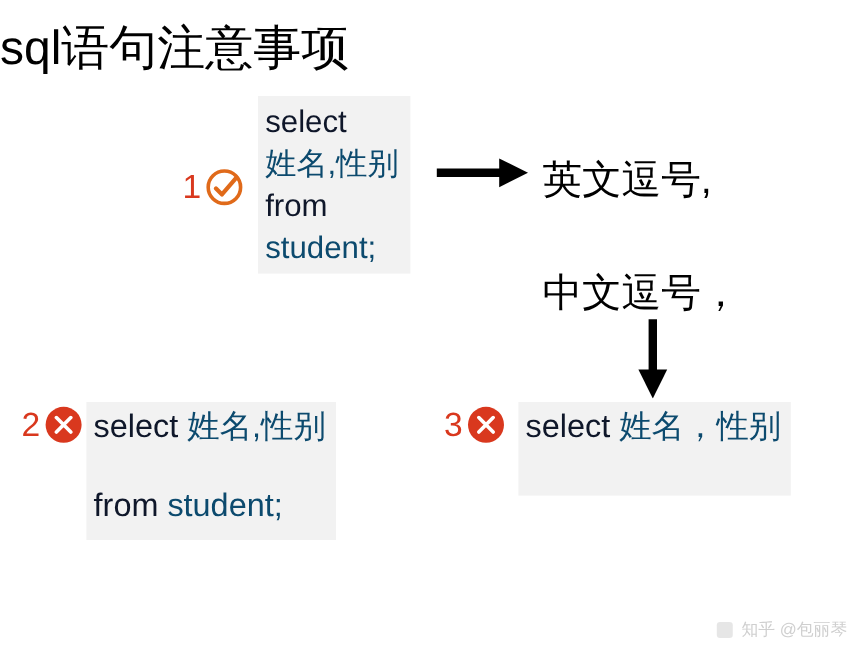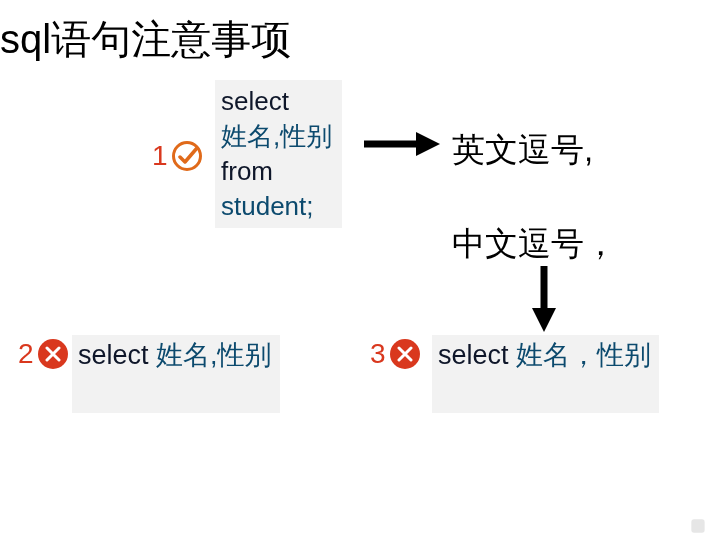--- a/index.html
+++ b/index.html
@@ -125,33 +125,35 @@
   <span class="cross-circle">
     <svg viewBox="0 0 16 16">
         <path d="M2 2 L14 14 M14 2 L2 14" stroke="#fff" stroke-width="3" stroke-linecap="round"></path>
       </svg>
   </span>
 </div>
 
 <div class="code-box box2">
   <div><span class="kw">select</span><span class="txt"> 姓名,性别</span></div>
   <span class="gap"></span>
+  <div><span class="kw">from</span><span class="txt"> student;</span></div>
 </div>
 
 <div class="marker m3">
   <span class="num">3</span>
   <span class="cross-circle">
     <svg viewBox="0 0 16 16">
         <path d="M2 2 L14 14 M14 2 L2 14" stroke="#fff" stroke-width="3" stroke-linecap="round"></path>
       </svg>
   </span>
 </div>
 
 <div class="code-box box3">
   <div><span class="kw">select</span><span class="txt"> 姓名，性别</span></div>
   <span class="gap"></span>
 </div>
 
 <div class="watermark">
   <svg viewBox="0 0 24 24">
       <rect x="2" y="2" width="20" height="20" rx="4" fill="#cfcfcf"></rect>
     </svg>
+  <span>知乎 @包丽琴</span>
 </div>
 
 </body></html>

